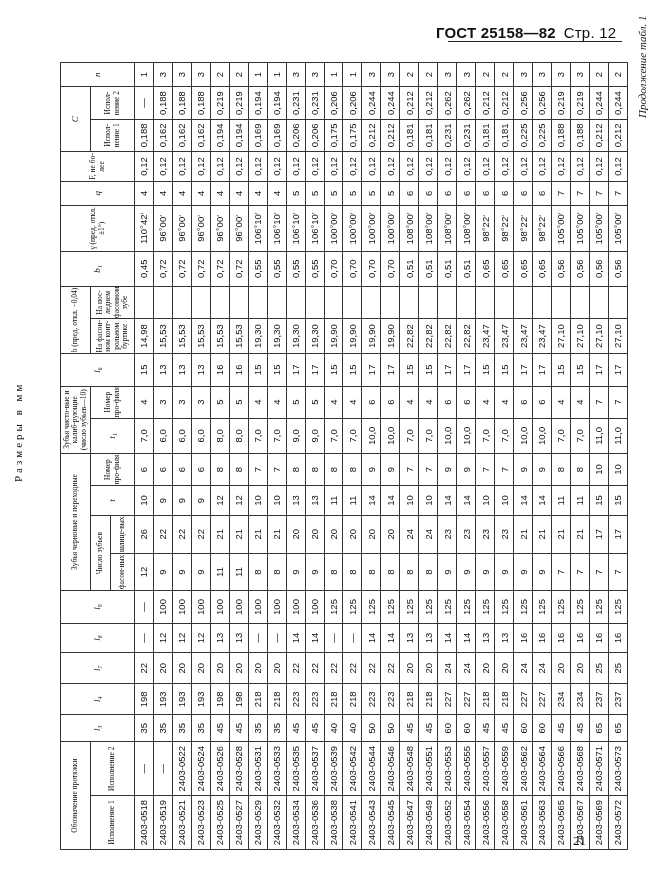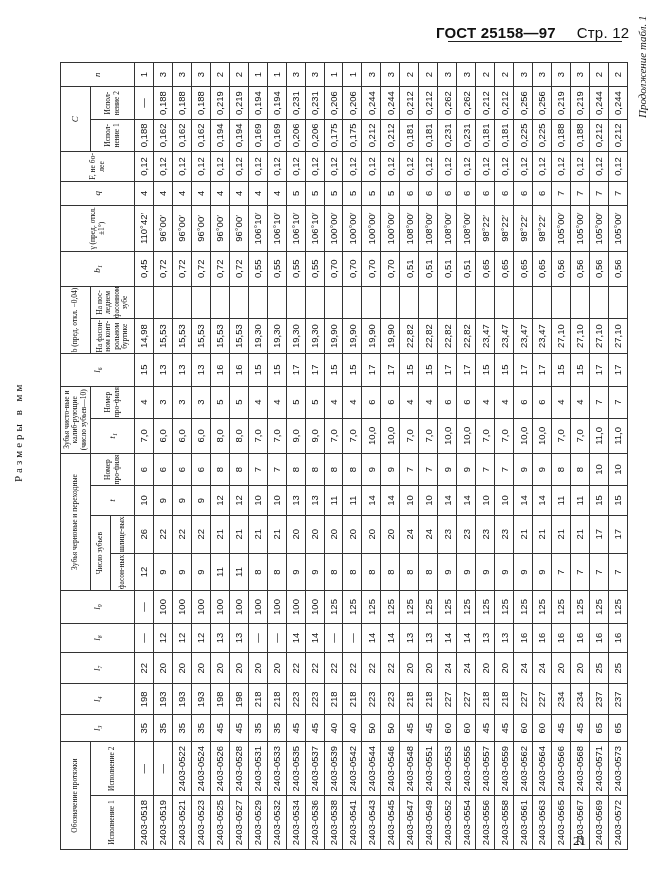--- a/index.html
+++ b/index.html
@@ -1,20 +1,20 @@
 <!DOCTYPE html>
 <html><head>
 <meta charset="utf-8">
 <style>
   html, body { margin:0; padding:0; background:#fff; }
   body { width:657px; height:885px; position:relative; overflow:hidden;
          font-family:"Liberation Serif", serif; color:#111; }
   .header { position:absolute; left:436px; top:24px; font-family:"Liberation Sans", sans-serif;
             font-size:15px; font-weight:bold; letter-spacing:0.2px; }
-  .header .page { font-weight:normal; margin-left:21px; }
+  .header .page { font-weight:normal; margin-left:8px; }
   .header-rule { position:absolute; left:448px; top:41px; width:174px; height:1px; background:#222; }
   .cont-label { position:absolute; left:636px; top:118px; transform-origin:left top;
                 transform:rotate(-90deg); font-style:italic; font-size:11px; white-space:nowrap; }
   .units { position:absolute; left:12px; top:482px; transform-origin:left top; transform:rotate(-90deg);
            font-size:11px; letter-spacing:3px; white-space:nowrap; }
   .pageno { position:absolute; left:573px; top:833px; font-size:13px; }
 
   
   .rot { position:absolute; left:60px; top:850px; width:788px; height:568px;
          transform-origin:left top; transform:rotate(-90deg); }
@@ -24,21 +24,21 @@
   th { font-size:7.5px; line-height:1.1; }
   .hdr-row th { height:auto; }
   td.id { font-family:"Liberation Sans", sans-serif; font-size:9.5px; white-space:nowrap; }
   td.num { font-family:"Liberation Sans", sans-serif; font-size:9.5px; }
   th.sym { font-style:italic; font-size:9px; }
 </style>
 </head>
 <body>
 
 <div class="header">
-  <span>ГОСТ 25158—97</span><span class="page">Стр. 12</span>
+  <span>ГОСТ 25158—82</span><span class="page">Стр. 12</span>
 </div>
 <div class="header-rule"></div>
 <div class="cont-label">Продолжение табл. 1</div>
 <div class="units">Размеры в мм</div>
 
 <div class="rot">
   <table>
     <colgroup>
       <col style="width:40px">
         <col style="width:40px">

